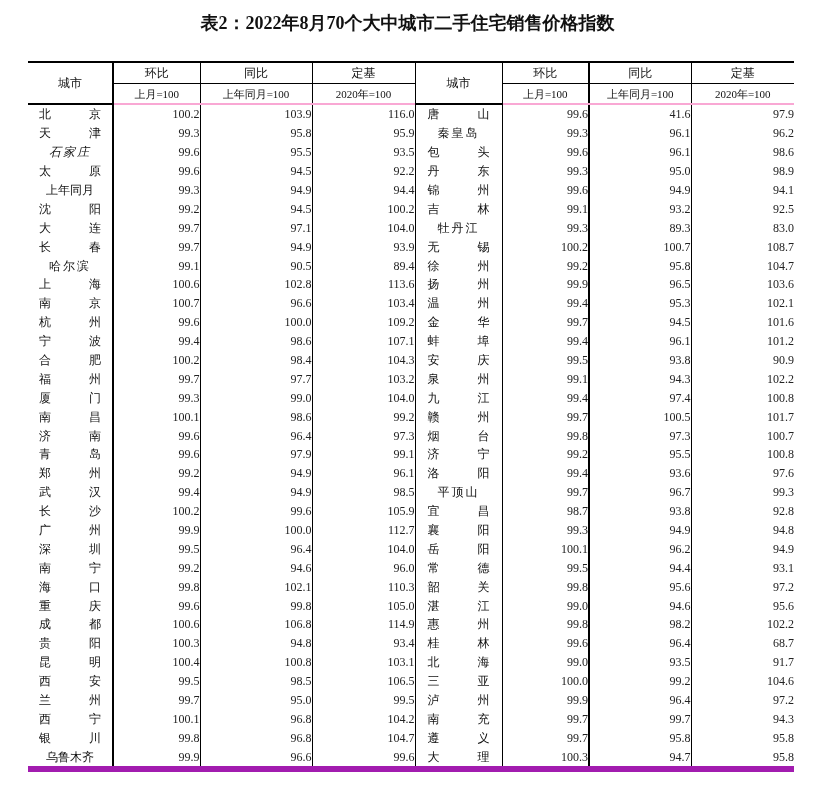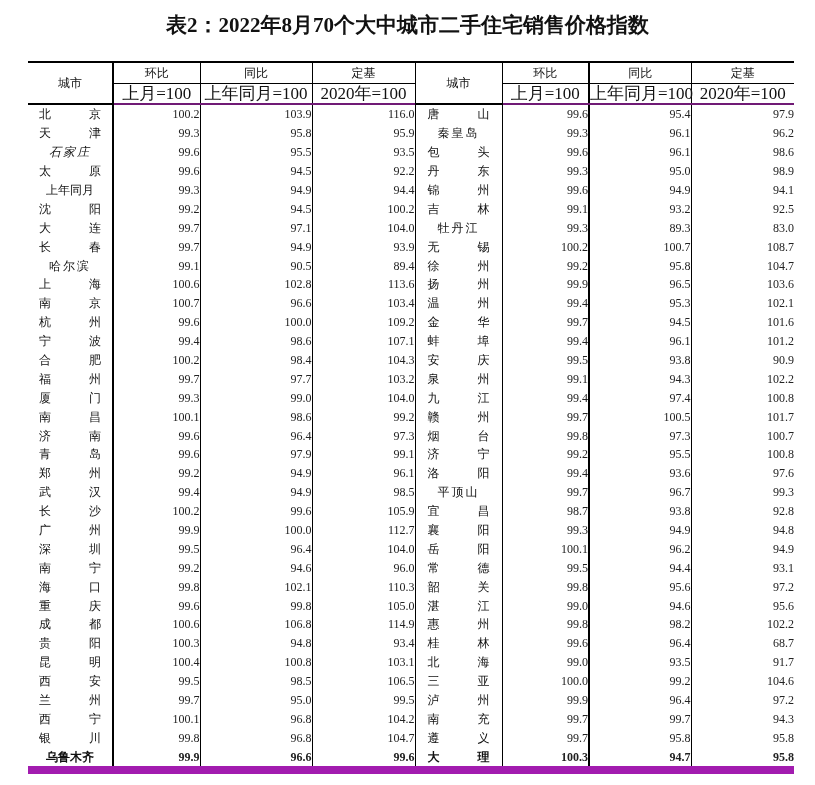--- a/index.html
+++ b/index.html
@@ -1,32 +1,32 @@
 <!DOCTYPE html>
 <html><head>
 <meta charset="utf-8">
 <style>
   html, body { margin: 0; padding: 0; background: #ffffff; }
   body { width: 815px; height: 785px; position: relative; overflow: hidden;
          font-family: "Liberation Serif", "DejaVu Serif", serif; color: #111; }
   .title { position: absolute; top: 11px; left: 0; width: 815px; text-align: center;
-           font-size: 21px; font-weight: bold; letter-spacing: 0px; color: #111; }
+           font-size: 18px; font-weight: bold; letter-spacing: 0px; color: #111; }
   table.main { position: absolute; top: 61px; left: 28px; width: 766px;
                border-collapse: collapse; table-layout: fixed; }
   table.main td, table.main th { padding: 0; height: 18.9px; line-height: 18px;
                font-size: 12px; font-weight: normal; white-space: nowrap; }
   thead tr.h1 th { border-top: 2px solid #000; height: 20px; }
-  thead tr.h2 th { border-top: 1.5px solid #000; border-bottom: 2px solid #701a75; height: 19px; font-size: 17px; }
+  thead tr.h2 th { border-top: 1.5px solid #000; border-bottom: 2px solid #f9a8d4; height: 19px; font-size: 11px; }
   th.city { font-size: 12.5px; border-bottom: 2px solid #000; margin-top: 38px; }
   .hdr-cn { font-family: "DejaVu Sans", sans-serif; font-size: 12px; }
   td.city { text-align: center; font-family: "DejaVu Sans", sans-serif; font-size: 12.5px; letter-spacing: 0; }
   td.num { text-align: right; padding-right: 9px; color: #222; }
   .bl { border-left: 1px solid #000; }
   .blk { border-left: 2px solid #000; }
-  tbody tr:last-child td { border-bottom: 8px solid #a21caf; font-weight: bold; }
+  tbody tr:last-child td { border-bottom: 6px solid #a21caf; }
   .c-city { width: 85px; }
   .c-mom { width: 87px; }
   .c-yoy { width: 112px; }
   .c-base { width: 103px; }
   .c-city2 { width: 87px; }
   .c-mom2 { width: 87px; }
   .c-yoy2 { width: 102px; }
   .c-base2 { width: 103px; }
   .cityname { display: inline-block; width: 62px; text-align: justify; text-align-last: justify; }
 </style>
@@ -67,21 +67,21 @@
     </tr>
   </thead>
   <tbody id="tbody">
       <tr>
         <td class="city"><span class="cityname">北京</span></td>
         <td class="num blk">100.2</td>
         <td class="num bl">103.9</td>
         <td class="num bl">116.0</td>
         <td class="city bl"><span class="cityname">唐山</span></td>
         <td class="num bl">99.6</td>
-        <td class="num blk">95.4</td>
+        <td class="num blk">41.6</td>
         <td class="num bl">97.9</td>
       </tr>
       <tr>
         <td class="city"><span class="cityname">天津</span></td>
         <td class="num blk">99.3</td>
         <td class="num bl">95.8</td>
         <td class="num bl">95.9</td>
         <td class="city bl"><span class="" style="letter-spacing: 2px;">秦皇岛</span></td>
         <td class="num bl">99.3</td>
         <td class="num blk">96.1</td>

